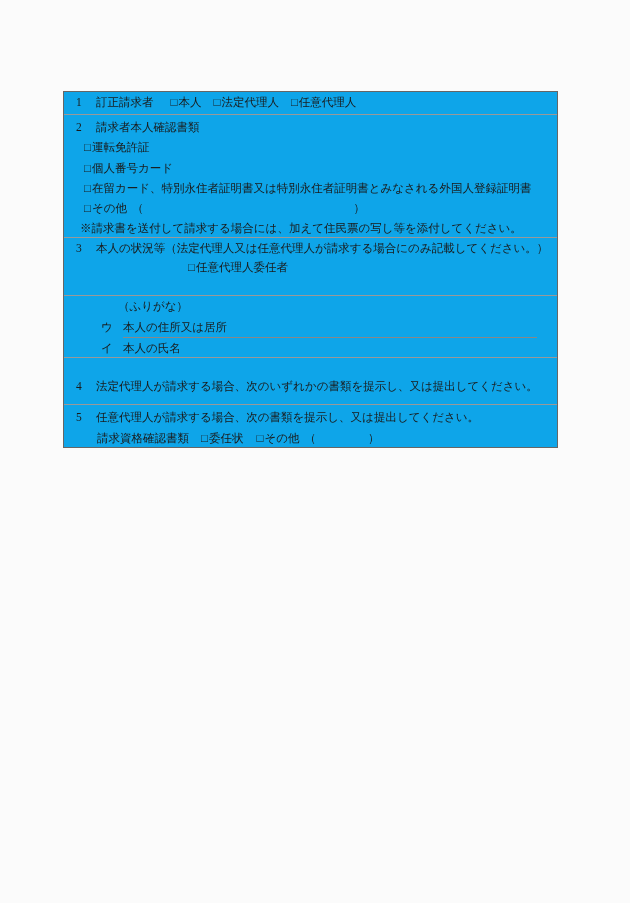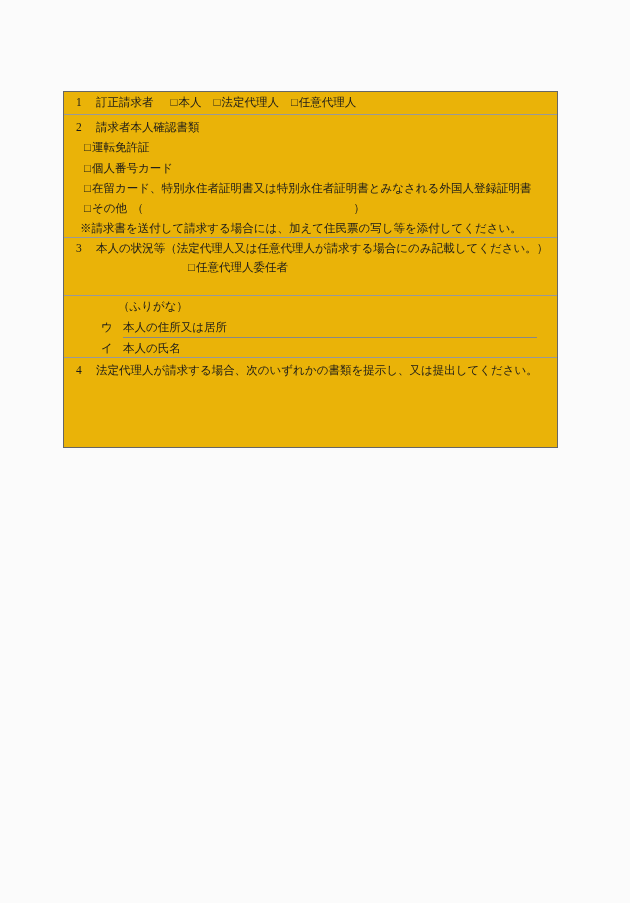--- a/index.html
+++ b/index.html
@@ -11,30 +11,30 @@
     font-size: 11.5px;
     color: #1a1a1a;
     position: relative;
     overflow: hidden;
   }
   .paper-table {
     position: absolute;
     left: 63px; top: 91px;
     width: 495px; height: 357px;
     border: 1px solid #666;
-    background: #eab308;
+    background: #0ea5e9;
     overflow: hidden;
   }
   .row { border-top: 1px solid #999; overflow: hidden; }
   .row.first { border-top: none; }
   .r1 { height: 22px; }
   .r2 { height: 123px; padding-top: 2px; }
   .r3a { height: 58px; padding-top: 1px; }
   .r3b { height: 62px; }
-  .r4 { height: 47px; padding-top: 2px; }
+  .r4 { height: 47px; padding-top: 18px; }
   .r5 { height: 44px; padding-top: 2px; }
   .line { white-space: nowrap; }
   .r1 .line { line-height: 21px; }
   .r2 .line { line-height: 20.3px; }
   .r3a .line { line-height: 19px; }
   .r3b .line { line-height: 20.6px; }
   .r4 .line { line-height: 21.5px; }
   .r5 .line { line-height: 20.5px; }
   .num { display: inline-block; margin-left: 12px; width: 20px; }
   .ind16 { padding-left: 16px; }
@@ -117,14 +117,22 @@
       <span class="kana">イ</span><span class="ufield"><span>本人の氏名</span></span>
     </div>
   </div>
 
   <div class="row r4">
     <div class="line">
       <span class="num">4</span><span>法定代理人が請求する場合、次のいずれかの書類を提示し、又は提出してください。</span>
     </div>
   </div>
 
+  <div class="row r5">
+    <div class="line">
+      <span class="num">5</span><span>任意代理人が請求する場合、次の書類を提示し、又は提出してください。</span>
+    </div>
+    <div class="line ind33">
+      <span>請求資格確認書類</span><span class="opt"><span class="cb">□</span><span>委任状</span></span><span class="opt g13"><span class="cb">□</span><span>その他</span></span><span class="po">（</span><span class="sp blank52"></span><span>）</span>
+    </div>
+  </div>
 
 </div>
 
 </body></html>

